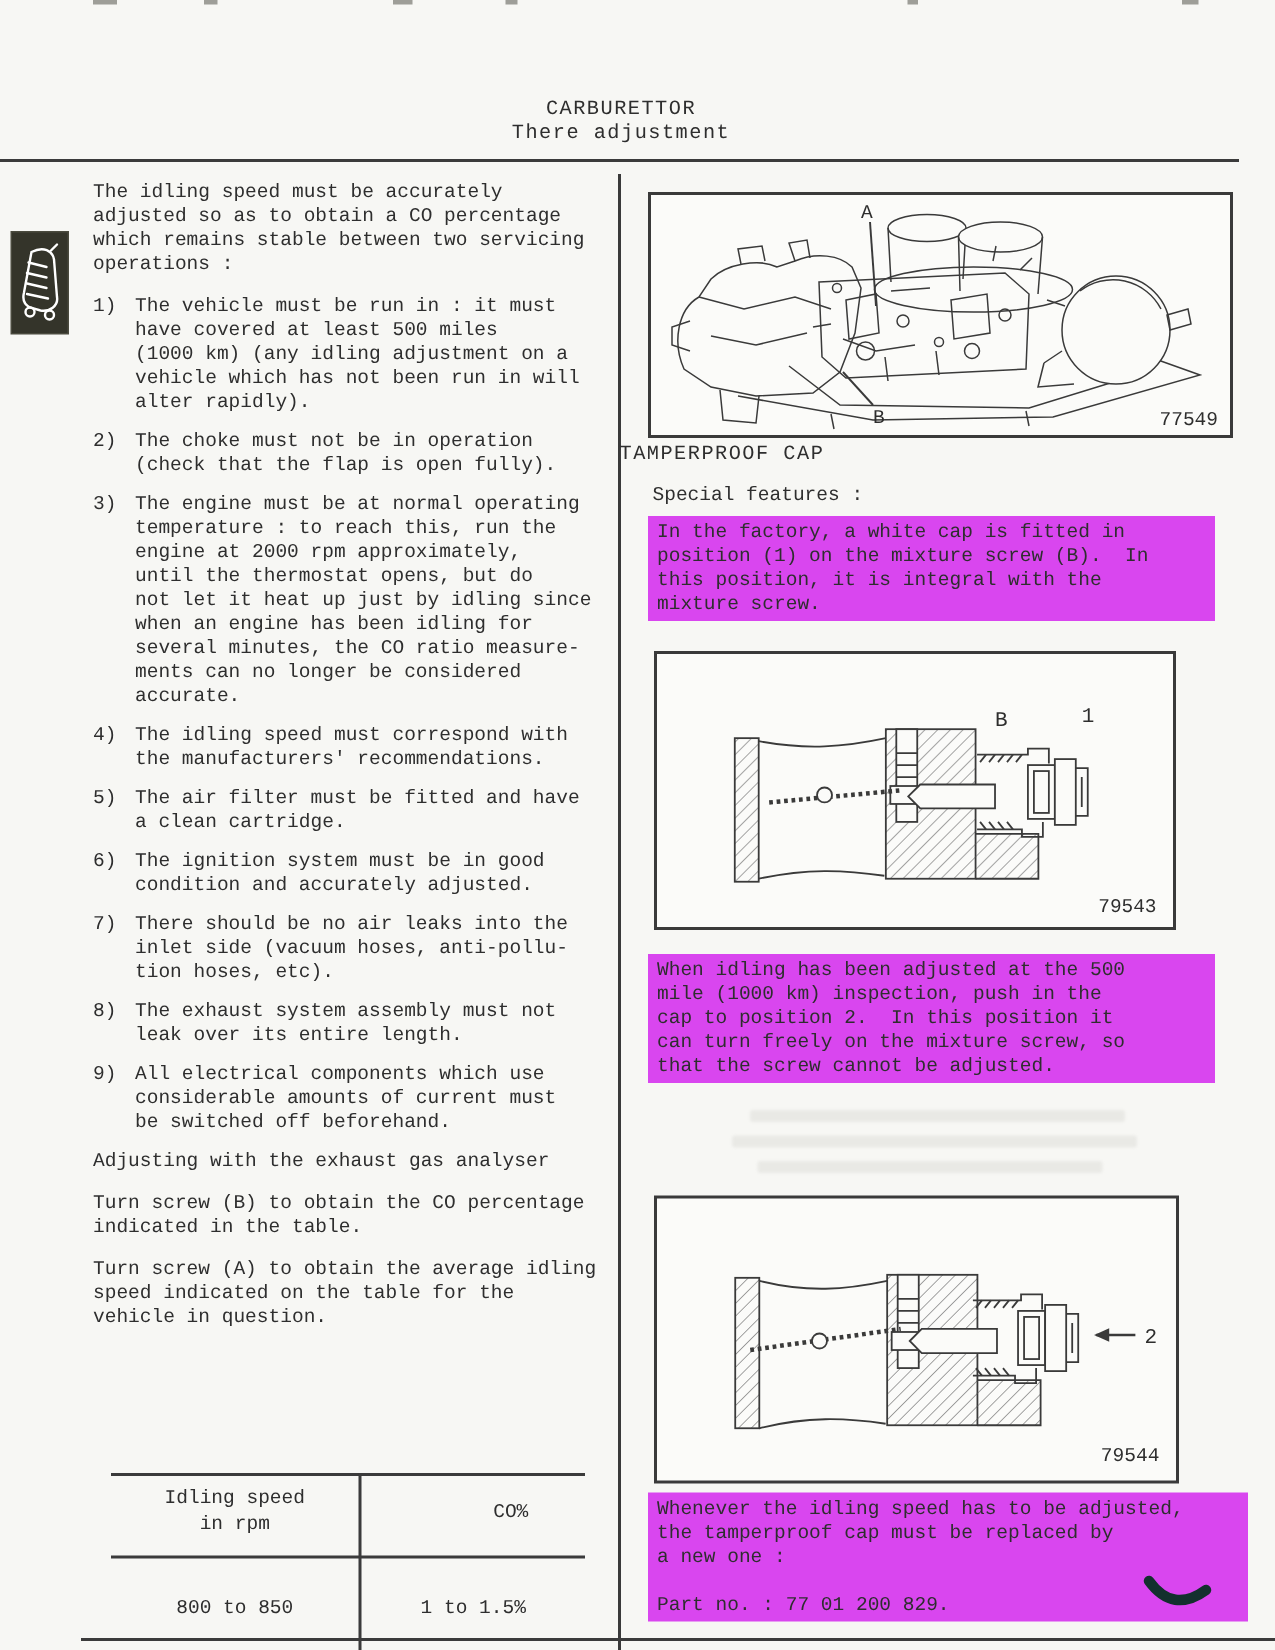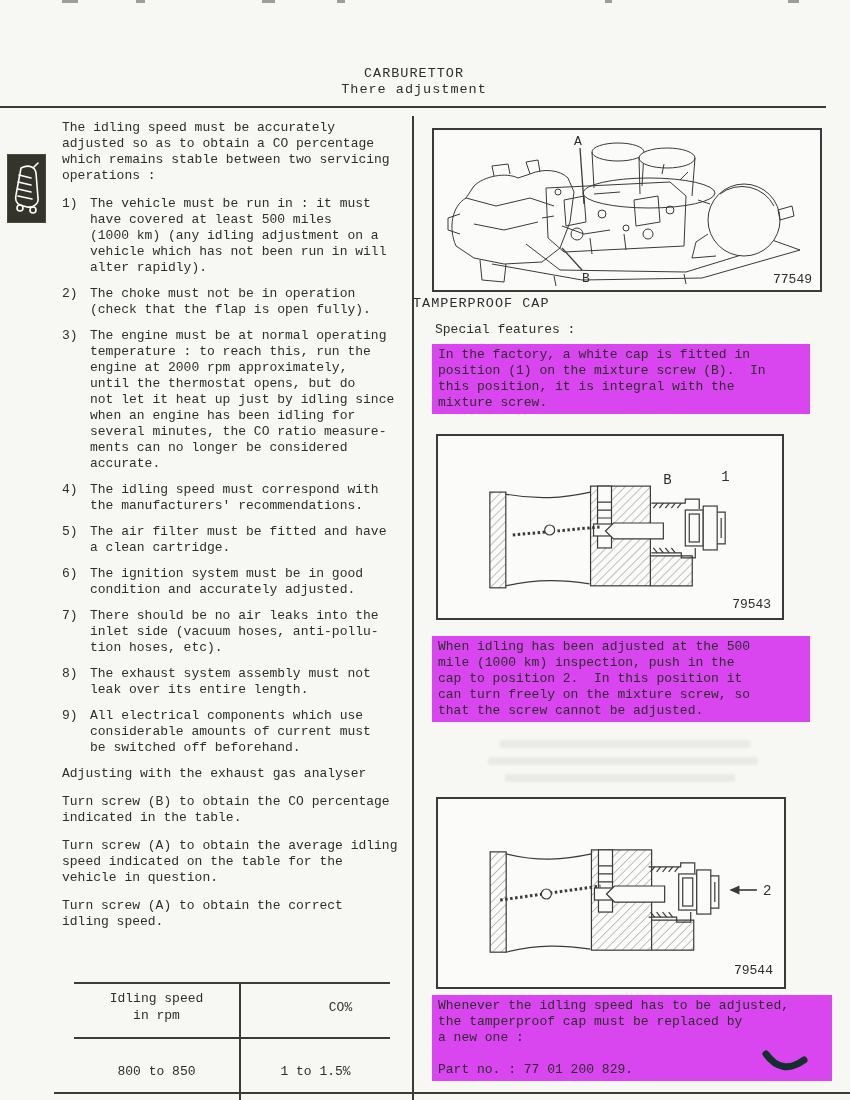--- a/index.html
+++ b/index.html
@@ -128,22 +128,20 @@
 considerable amounts of current must
 be switched off beforehand.</span>
   </div>
 
   <p class="txt para">Adjusting with the exhaust gas analyser</p>
   <p class="txt para">Turn screw (B) to obtain the CO percentage
 indicated in the table.</p>
   <p class="txt para">Turn screw (A) to obtain the average idling
 speed indicated on the table for the
 vehicle in question.</p>
-  <p class="txt para">Turn screw (A) to obtain the correct
-idling speed.</p>
 </div>
 
 <div class="abs tbl-rule" style="top:982px;left:74px;width:316px;"></div>
 <div class="abs tbl-rule" style="top:1037px;left:74px;width:316px;"></div>
 <div class="abs tbl-vline" style="top:982px;left:239px;height:118px;"></div>
 <div class="abs tbl-cell" style="top:990px;left:74px;width:165px;">Idling speed
 in rpm</div>
 <div class="abs tbl-cell" style="top:999px;left:241px;width:149px;padding-left:25px;">CO%</div>
 <div class="abs tbl-cell" style="top:1063px;left:74px;width:165px;">800 to 850</div>
 <div class="abs tbl-cell" style="top:1063px;left:241px;width:149px;">1 to 1.5%</div>

